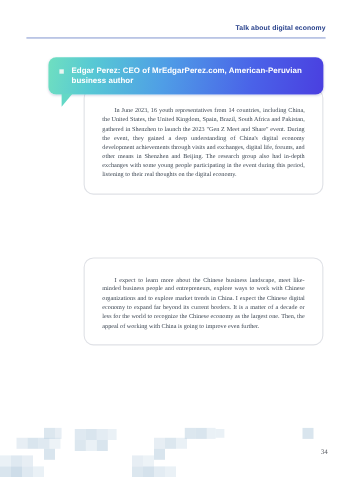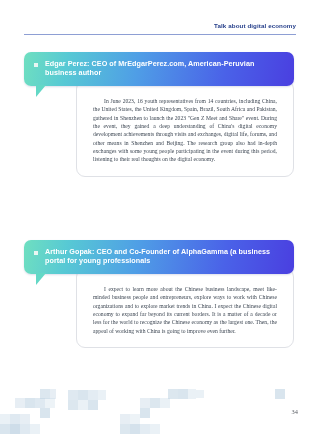--- a/index.html
+++ b/index.html
@@ -47,21 +47,21 @@
   .quote-block {
     position: absolute;
     left: 24px;
     right: 12px;
   }
   .quote-block.first { top: 52px; }
   .quote-block.second { top: 240px; }
 
   .speaker-bubble {
     position: relative;
-    margin-left: 0;
+    margin-left: 20px;
     margin-right: 14px;
     border-radius: 7px;
     background: linear-gradient(100deg, #6fdfc0 0%, #57c9d4 16%, #4f9ee6 42%, #4a62e8 74%, #4a3fe0 100%);
     padding: 7px 12px 8px 12px;
     box-sizing: border-box;
     box-shadow: 0 1px 2px rgba(60,70,140,0.18);
     z-index: 3;
   }
   .speaker-bubble .bullet {
     position: absolute;
@@ -151,25 +151,20 @@
     <span class="bullet"></span>
     <span class="speaker-name">Edgar Perez: CEO of MrEdgarPerez.com, American-Peruvian business author</span>
     <span class="bubble-tail"></span>
   </div>
   <div class="body-card">
     <span class="body-text">In June 2023, 16 youth representatives from 14 countries, including China, the United States, the United Kingdom, Spain, Brazil, South Africa and Pakistan, gathered in Shenzhen to launch the 2023 "Gen Z Meet and Share" event. During the event, they gained a deep understanding of China's digital economy development achievements through visits and exchanges, digital life, forums, and other means in Shenzhen and Beijing. The research group also had in-depth exchanges with some young people participating in the event during this period, listening to their real thoughts on the digital economy.</span>
   </div>
 </div>
 
 <div class="quote-block second">
-  <div class="speaker-bubble">
-    <span class="bullet"></span>
-    <span class="speaker-name">Arthur Gopak: CEO and Co-Founder of AlphaGamma (a business portal for young professionals</span>
-    <span class="bubble-tail"></span>
-  </div>
   <div class="body-card">
     <span class="body-text">I expect to learn more about the Chinese business landscape, meet like-minded business people and entrepreneurs, explore ways to work with Chinese organizations and to explore market trends in China. I expect the Chinese digital economy to expand far beyond its current borders. It is a matter of a decade or less for the world to recognize the Chinese economy as the largest one. Then, the appeal of working with China is going to improve even further.</span>
   </div>
 </div>
 
 <div class="mosaic">
     <span style="left: 0px; top: 28px; width: 10px; height: 10px; background: rgb(185, 207, 224); opacity: 0.3;"></span>
     <span style="left: 0px; top: 38px; width: 10px; height: 10px; background: rgb(185, 207, 224); opacity: 0.55;"></span>
     <span style="left: 10px; top: 38px; width: 10px; height: 10px; background: rgb(185, 207, 224); opacity: 0.7;"></span>
     <span style="left: 20px; top: 38px; width: 10px; height: 10px; background: rgb(185, 207, 224); opacity: 0.45;"></span>

